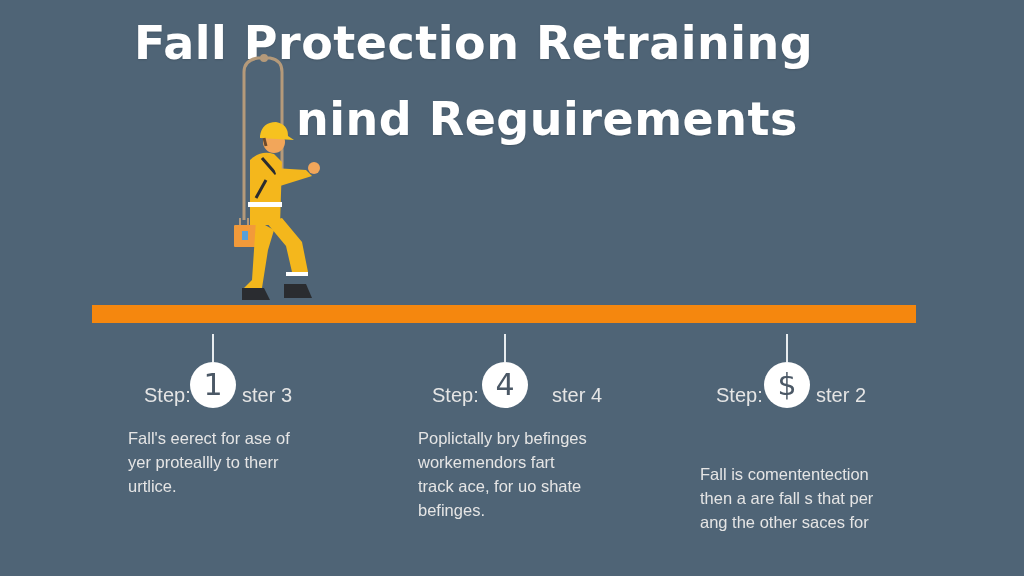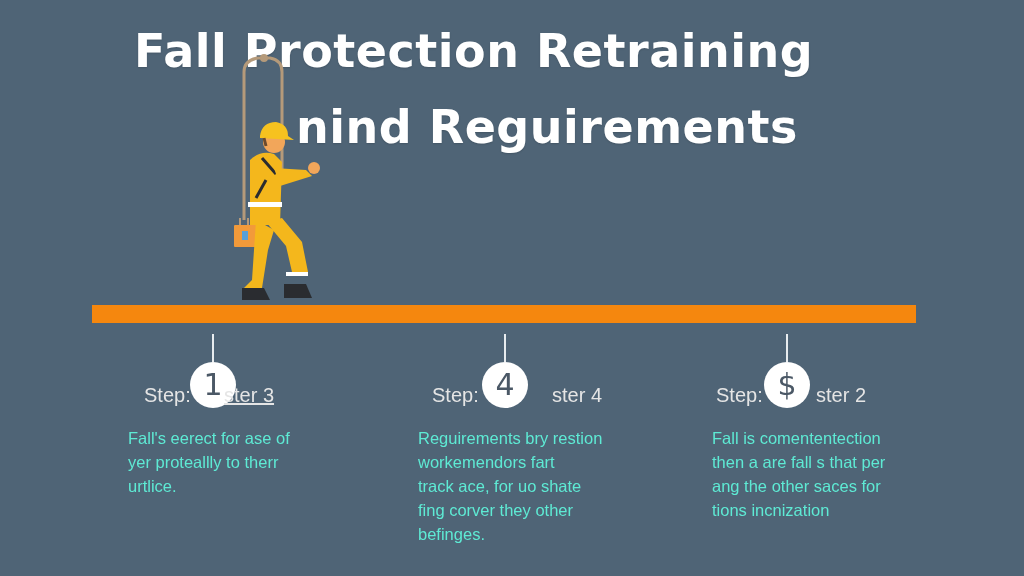--- a/index.html
+++ b/index.html
@@ -7,21 +7,20 @@
       width: 1024px; height: 576px; overflow: hidden;
       background: #4f6476;
       font-family: "Liberation Sans", "DejaVu Sans", sans-serif;
       position: relative;
     }
     .title {
       position: absolute; color: #ffffff; font-weight: bold;
       font-family: "DejaVu Sans", sans-serif;
       font-size: 46px; letter-spacing: 0.5px; white-space: nowrap;
       text-shadow: 0 1px 2px rgba(0,0,0,0.15);
-      margin-top: 8px;
     }
     .title-line-1 { left: 134px; top: 16px; }
     .title-line-2 { left: 296px; top: 92px; }
 
     .worker { position: absolute; left: 200px; top: 50px; width: 150px; height: 260px; }
 
     .platform {
       position: absolute; left: 92px; top: 305px; width: 824px; height: 18px;
       background: #f5870e;
     }
@@ -32,45 +31,45 @@
     }
     .step .circle {
       position: absolute; top: 28px; width: 46px; height: 46px; border-radius: 50%;
       background: #ffffff; color: #4b5866; font-size: 30px; line-height: 46px;
       text-align: center; font-family: "DejaVu Sans", sans-serif;
     }
     .step .label-left, .step .label-right {
       position: absolute; top: 50px; color: #e5e5e5; font-size: 20px;
     }
     .step .desc {
-      position: absolute; top: 92px; color: #5eead4; font-size: 16.5px;
+      position: absolute; top: 92px; color: #e5e5e5; font-size: 16.5px;
       line-height: 24px; width: 240px;
     }
     .step .desc div { white-space: nowrap; }
 
     .step-1 { left: 128px; }
     .step-1 .tick { left: 84px; }
     .step-1 .circle { left: 62px; }
     .step-1 .label-left { left: 16px; }
-    .step-1 .label-right { left: 96px; text-decoration: underline; }
+    .step-1 .label-right { left: 114px; }
     .step-1 .desc { left: 0px; }
 
     .step-2 { left: 418px; }
     .step-2 .tick { left: 86px; }
     .step-2 .circle { left: 64px; }
     .step-2 .label-left { left: 14px; }
     .step-2 .label-right { left: 134px; }
     .step-2 .desc { left: 0px; }
 
     .step-3 { left: 700px; }
     .step-3 .tick { left: 86px; }
     .step-3 .circle { left: 64px; }
     .step-3 .label-left { left: 16px; }
     .step-3 .label-right { left: 116px; }
-    .step-3 .desc { left: 12px; }
+    .step-3 .desc { left: 0px; margin-top: 36px; }
   </style>
 </head>
 <body>
 
 <div class="title title-line-1">Fall Protection Retraining</div>
 <div class="title title-line-2">nind Reguirements</div>
 
 <svg class="worker" viewBox="0 0 150 260" xmlns="http://www.w3.org/2000/svg">
 
   <path d="M44 170 L44 22 Q44 10 58 8 L70 8 Q82 10 82 22 L82 120" fill="none" stroke="#b59a7a" stroke-width="3"></path>
@@ -113,32 +112,30 @@
     <div>urtlice.</div>
   </div>
 </div>
 
 <div class="step step-2">
   <div class="tick"></div>
   <div class="circle">4</div>
   <span class="label-left">Step:</span>
   <span class="label-right">ster 4</span>
   <div class="desc">
-    <div>Reguirements bry restion</div>
+    <div>Poplictally bry befinges</div>
     <div>workemendors fart</div>
     <div>track ace, for uo shate</div>
-    <div>fing corver they other</div>
     <div>befinges.</div>
   </div>
 </div>
 
 <div class="step step-3">
   <div class="tick"></div>
   <div class="circle">$</div>
   <span class="label-left">Step:</span>
   <span class="label-right">ster 2</span>
   <div class="desc">
     <div>Fall is comententection</div>
     <div>then a are fall s that per</div>
     <div>ang the other saces for</div>
-    <div>tions incnization</div>
   </div>
 </div>
 
 </body></html>

